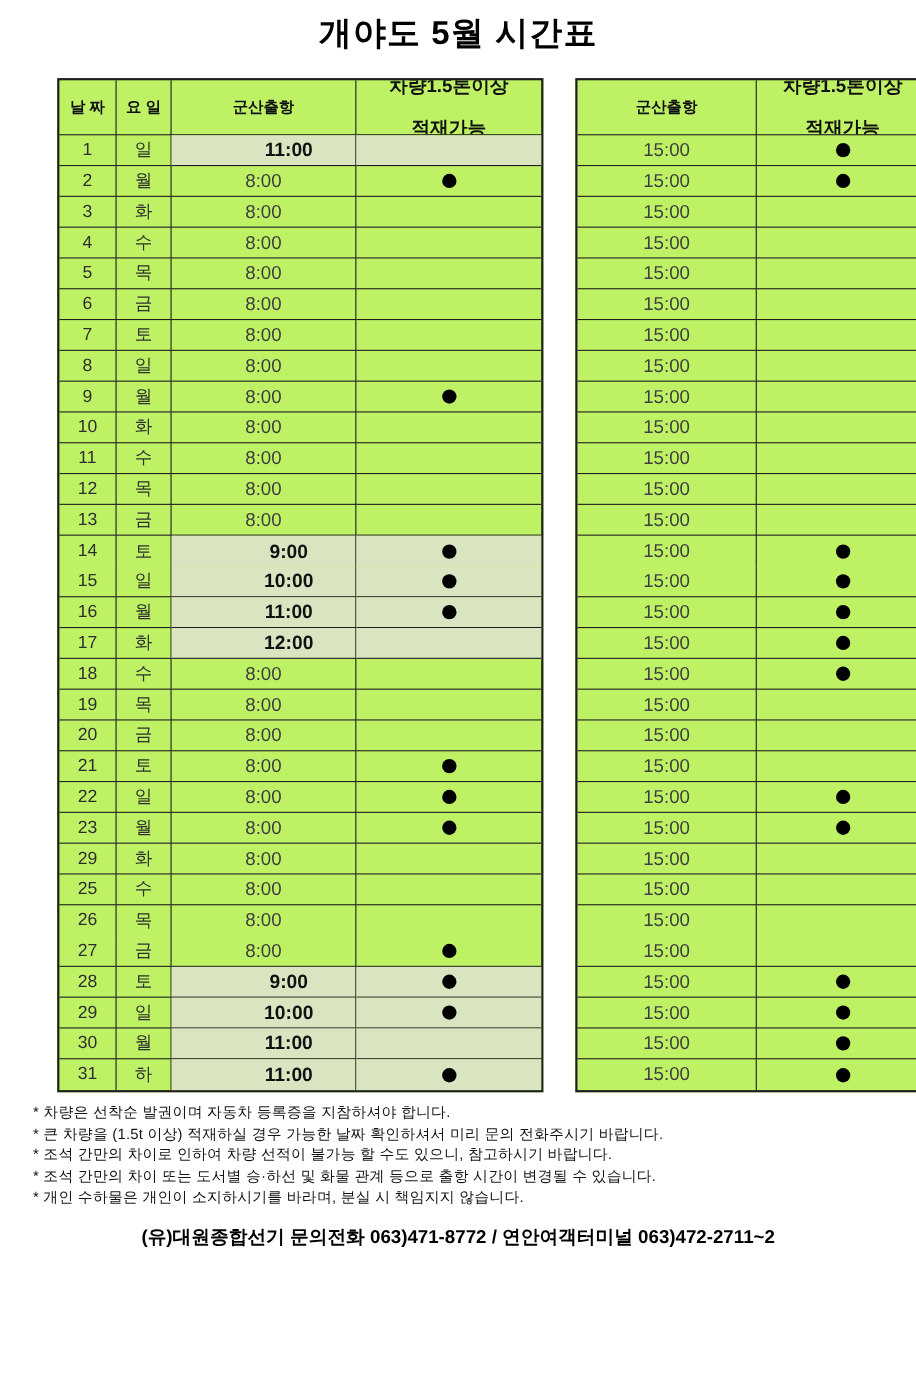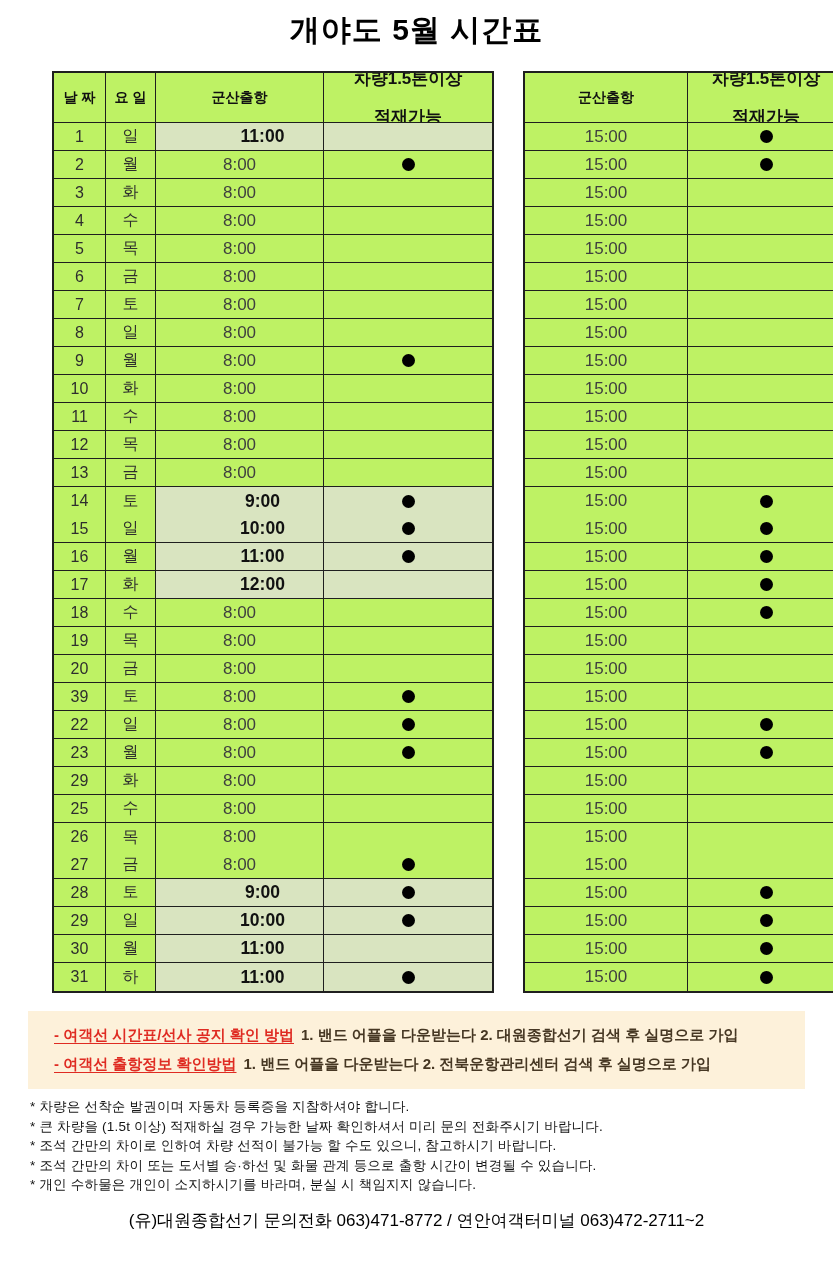--- a/index.html
+++ b/index.html
@@ -84,21 +84,21 @@
   .note-line{
     font-size:13.5px;
     color:#141414;
     line-height:19.5px;
     letter-spacing:.2px;
   }
   .footer{
     margin-top:14px;
     text-align:center;
     font-size:17px;
-    font-weight:normal;
+    font-weight:bold;
     color:#000;
   }
 </style>
 </head>
 <body>
 
 <div class="page">
 
   <div class="title">개야도 5월 시간표</div>
 
@@ -194,21 +194,21 @@
         <div class="cell time">8:00</div>
         <div class="cell lastcol"></div>
         <div class="cell ">19</div>
         <div class="cell ">목</div>
         <div class="cell time">8:00</div>
         <div class="cell lastcol"></div>
         <div class="cell ">20</div>
         <div class="cell ">금</div>
         <div class="cell time">8:00</div>
         <div class="cell lastcol"></div>
-        <div class="cell ">39</div>
+        <div class="cell ">21</div>
         <div class="cell ">토</div>
         <div class="cell time">8:00</div>
         <div class="cell lastcol">
           <span class="dot"></span>
         </div>
         <div class="cell ">22</div>
         <div class="cell ">일</div>
         <div class="cell time">8:00</div>
         <div class="cell lastcol">
           <span class="dot"></span>
@@ -350,28 +350,20 @@
         <div class="cell lastcol">
           <span class="dot"></span>
         </div>
         <div class="cell time nb">15:00</div>
         <div class="cell lastcol nb">
           <span class="dot"></span>
         </div>
       </div>
   </div>
 
-  <div class="notice">
-    <div class="notice-line">
-      <span class="notice-head">- 여객선 시간표/선사 공지 확인 방법</span><span>1. 밴드 어플을 다운받는다 2. 대원종합선기 검색 후 실명으로 가입</span>
-    </div>
-    <div class="notice-line">
-      <span class="notice-head">- 여객선 출항정보 확인방법</span><span>1. 밴드 어플을 다운받는다 2. 전북운항관리센터 검색 후 실명으로 가입</span>
-    </div>
-  </div>
 
   <div class="notes">
     <div class="note-line">* 차량은 선착순 발권이며 자동차 등록증을 지참하셔야 합니다.</div>
     <div class="note-line">* 큰 차량을 (1.5t 이상) 적재하실 경우 가능한 날짜 확인하셔서 미리 문의 전화주시기 바랍니다.</div>
     <div class="note-line">* 조석 간만의 차이로 인하여 차량 선적이 불가능 할 수도 있으니, 참고하시기 바랍니다.</div>
     <div class="note-line">* 조석 간만의 차이 또는 도서별 승·하선 및 화물 관계 등으로 출항 시간이 변경될 수 있습니다.</div>
     <div class="note-line">* 개인 수하물은 개인이 소지하시기를 바라며, 분실 시 책임지지 않습니다.</div>
   </div>
 
   <div class="footer">(유)대원종합선기  문의전화 063)471-8772  /  연안여객터미널 063)472-2711~2</div>

